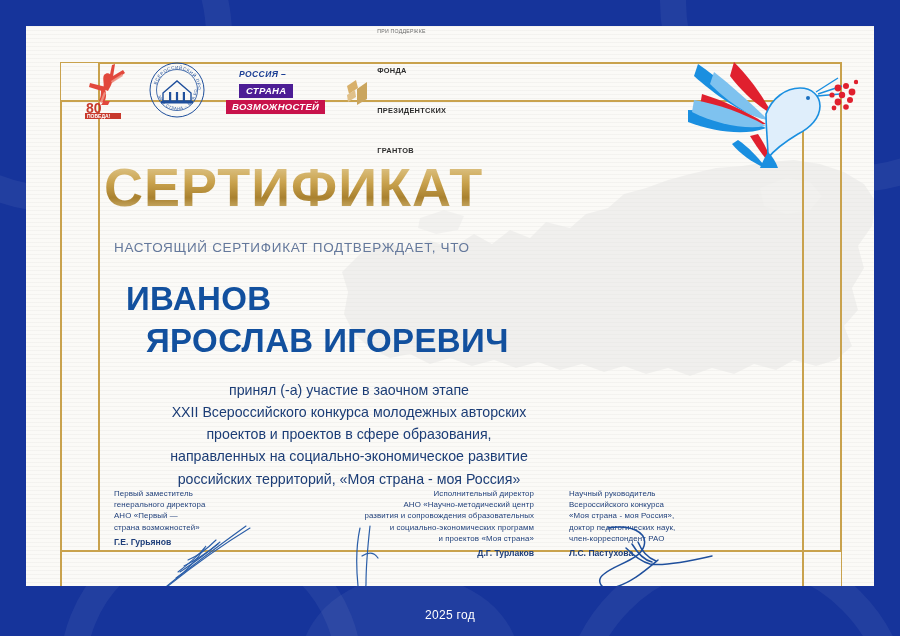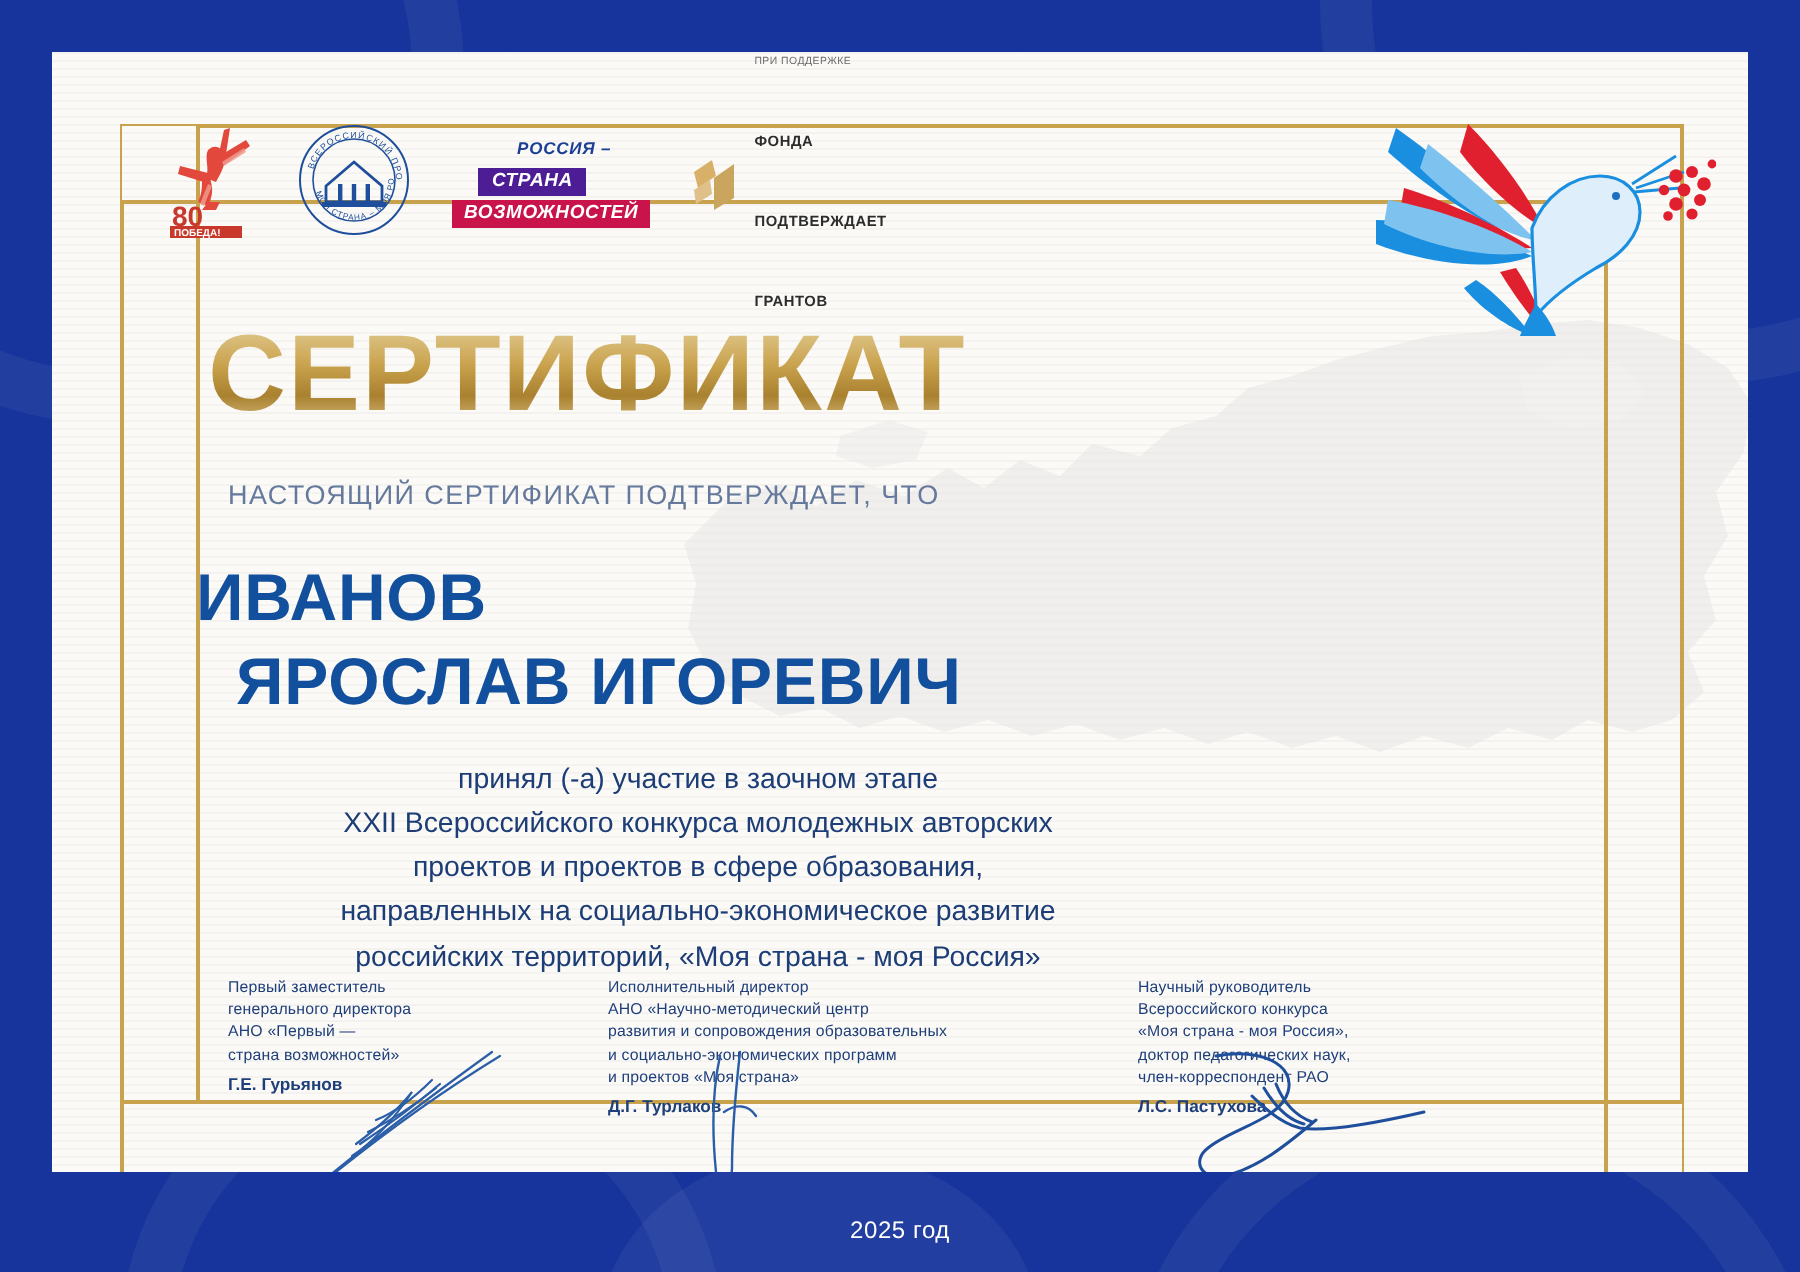--- a/index.html
+++ b/index.html
@@ -95,21 +95,21 @@
   .logo { position: relative; }
 
   .rsv-logo { line-height: 1; }
   .rsv-top {
     font-size: 8.5px;
     font-weight: 700;
     font-style: italic;
     color: #1c3f94;
     letter-spacing: 0.4px;
     margin-bottom: 2px;
-    text-align: center;
+    text-align: left;
     padding-left: 13px;
   }
   .rsv-blue {
     display: inline-block;
     background: #4c1d95;
     color: #fff;
     font-size: 9.5px;
     font-weight: 700;
     font-style: italic;
     padding: 2px 7px 2.5px;
@@ -151,21 +151,21 @@
   #subtitle {
     position: absolute;
     left: 88px;
     top: 214px;
     font-size: 13.5px;
     letter-spacing: 0.7px;
     color: #65799c;
   }
   #recipient {
     position: absolute;
-    left: 72px;
+    left: 100px;
     top: 252px;
     font-size: 33px;
     font-weight: 700;
     line-height: 1.28;
     letter-spacing: 0.4px;
     color: #12509e;
   }
   #recipient .ln2 { padding-left: 20px; }
   #body-text {
     position: absolute;
@@ -182,21 +182,21 @@
   .sig-col {
     position: absolute;
     top: 462px;
     color: #1f3f7a;
     font-size: 7.9px;
     line-height: 1.42;
   }
   .sig-col .role { letter-spacing: 0.1px; }
   .sig-col .name { font-weight: 700; font-size: 8.6px; margin-top: 3px; }
   #sig1 { left: 88px; width: 175px; }
-  #sig2 { left: 278px; width: 230px; }
+  #sig2 { left: 278px; width: 230px; text-align: right; }
   #sig3 { left: 543px; width: 190px; }
   .sig-draw { position: absolute; pointer-events: none; }
 
   
   #footer-year {
     position: absolute;
     left: 0;
     right: 0;
     top: 608px;
     text-align: center;
@@ -295,21 +295,21 @@
 
       <div class="logo" id="fpg-logo">
         <svg width="26" height="30" viewBox="0 0 26 30">
           <path d="M2,9 L11,3 L13,11 L4,17 Z" fill="#d8b06a"></path>
           <path d="M12,12 L22,5 L22,22 L12,28 Z" fill="#caa55e"></path>
           <path d="M2,18 L10,13 L11,20 L3,25 Z" fill="#e0c089"></path>
         </svg>
         <div class="fpg-text">
           <div class="fpg-sup">ПРИ ПОДДЕРЖКЕ</div>
           <div class="fpg-main">ФОНДА</div>
-          <div class="fpg-main">ПОДТВЕРЖДАЕТ</div>
+          <div class="fpg-main">ПРЕЗИДЕНТСКИХ</div>
           <div class="fpg-main">ГРАНТОВ</div>
         </div>
       </div>
     </div>
 
     <svg style="position:absolute; left:636px; top:22px; width:196px; height:120px;" viewBox="0 0 196 120">
 
       <path d="M72,14 C88,30 102,50 110,66 C98,60 80,44 68,28 Z" fill="#e0202e"></path>
       <path d="M40,46 C60,52 86,64 104,76 C86,78 58,70 38,58 Z" fill="#e0202e"></path>
       <path d="M96,86 C104,98 110,112 112,120 C104,112 94,98 88,88 Z" fill="#e0202e"></path>

